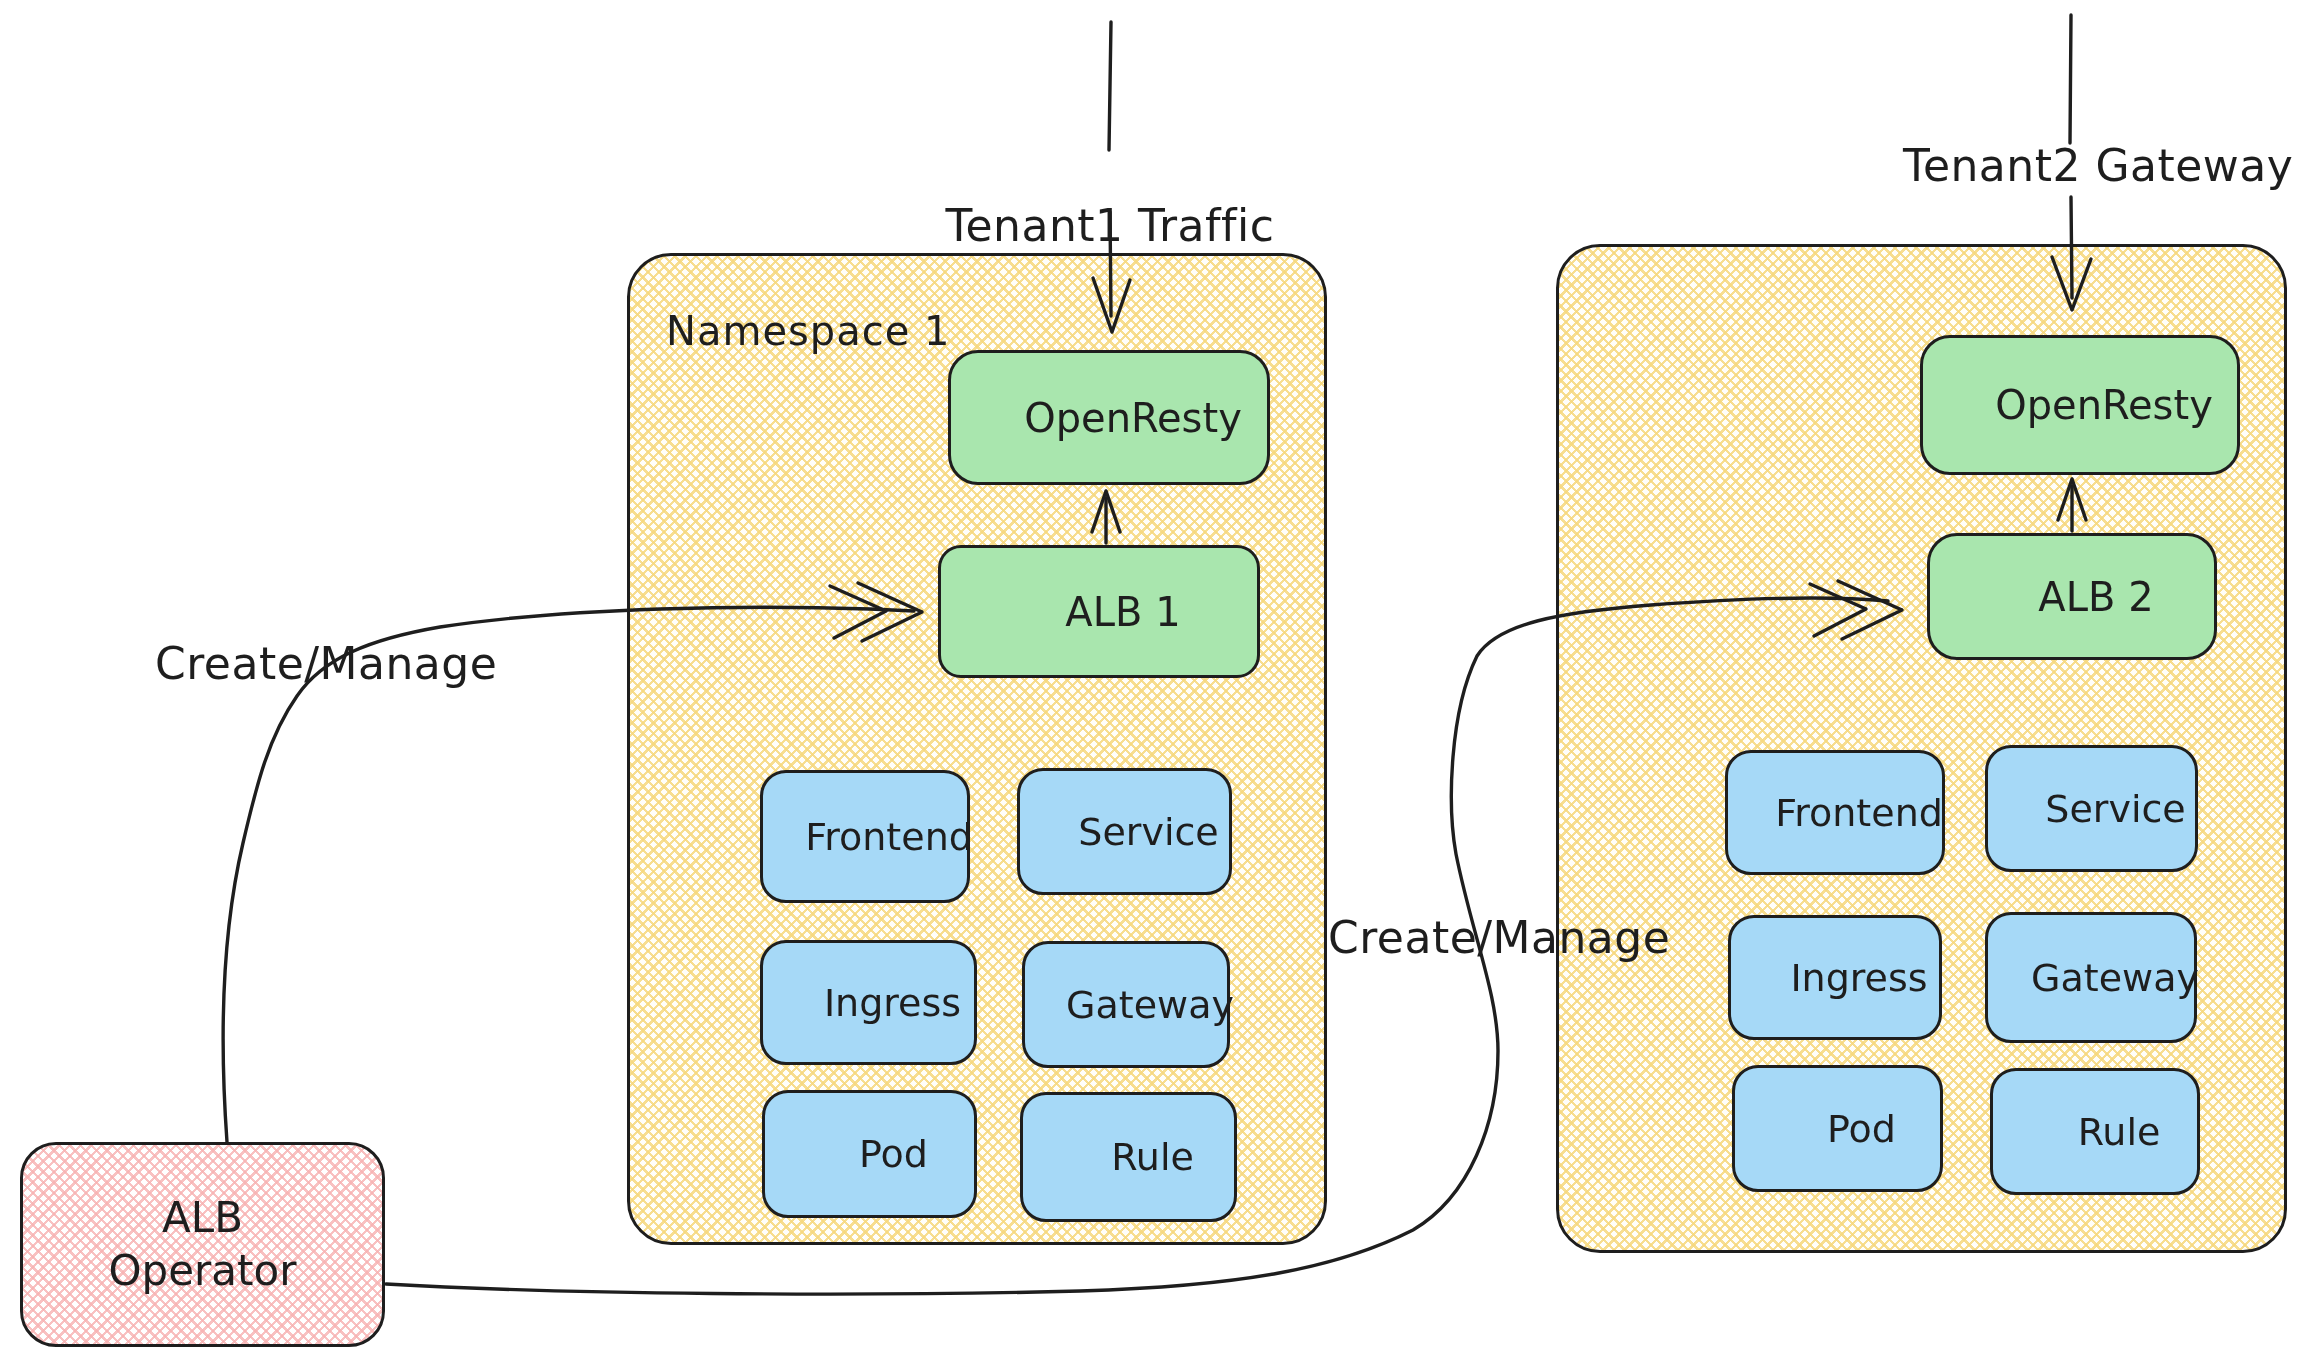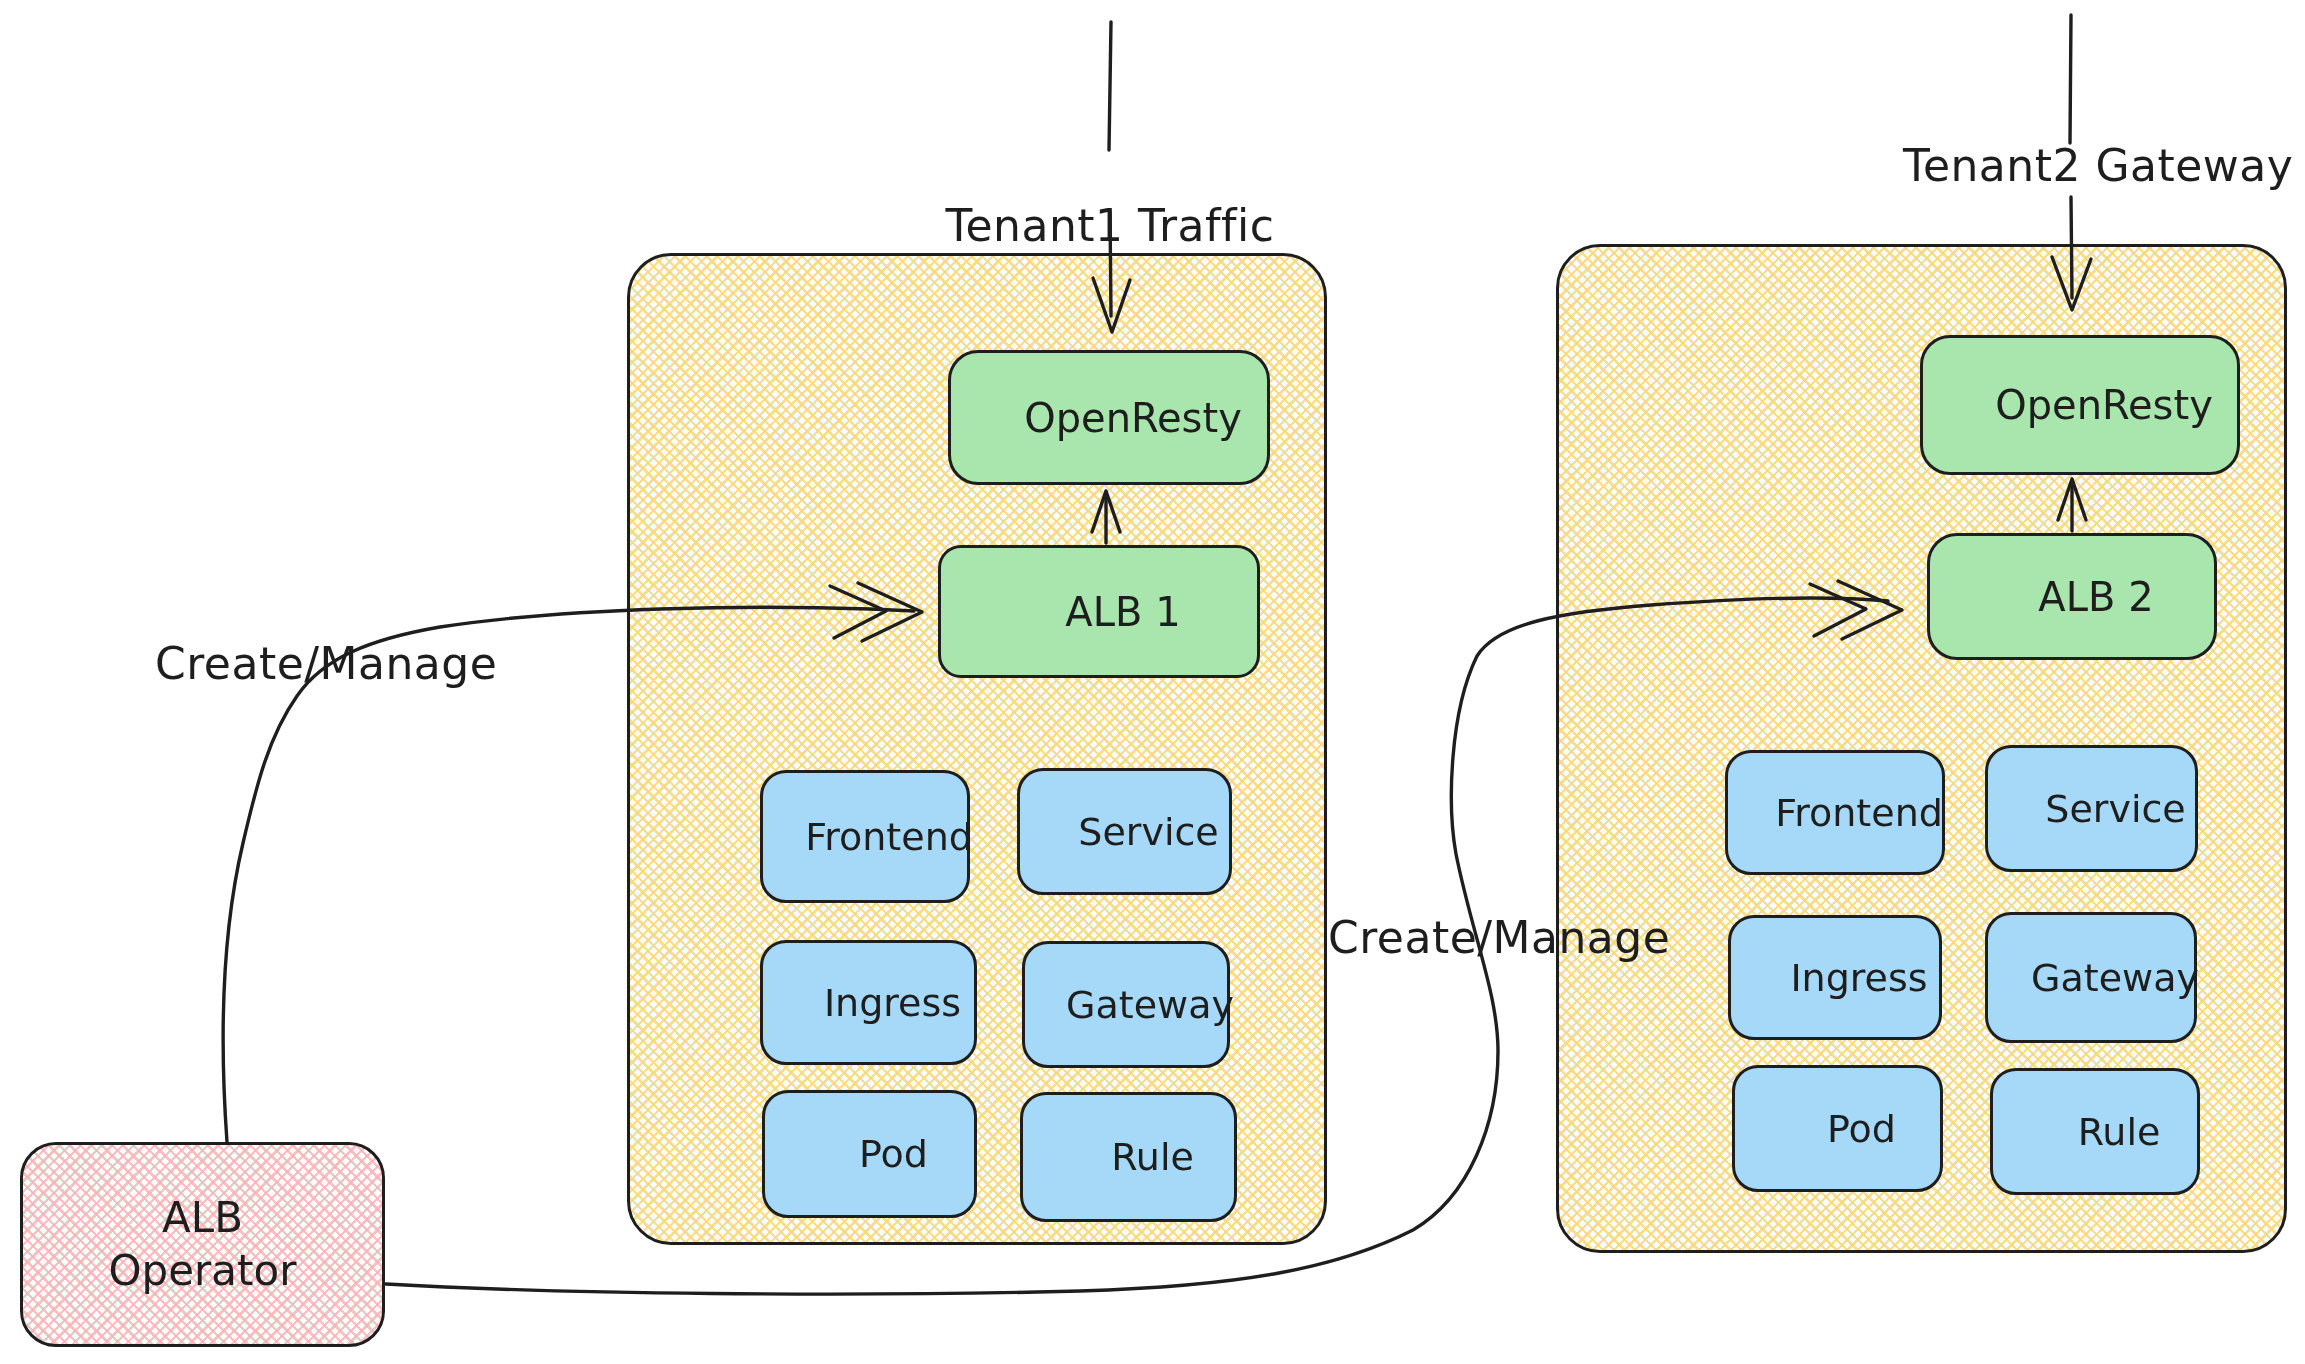--- a/index.html
+++ b/index.html
@@ -44,20 +44,21 @@
 </style>
 </head>
 <body>
 
 <div class="stage">
 
   <div class="abs namespace" style="left:627px; top:253px; width:700px; height:992px;"></div>
 
   <div class="abs namespace" style="left:1556px; top:244px; width:731px; height:1009px;"></div>
 
+  <div class="abs ns-title" style="left:666px; top:308px;">Namespace 1</div>
 
   <div class="abs node green" style="left:948px; top:350px; width:322px; height:135px;">
     <span>OpenResty</span>
   </div>
   <div class="abs node green" style="left:938px; top:545px; width:322px; height:133px;border-radius:23px;">
     <span>ALB 1</span>
   </div>
 
   <div class="abs node green" style="left:1920px; top:335px; width:320px; height:140px;">
     <span>OpenResty</span>

